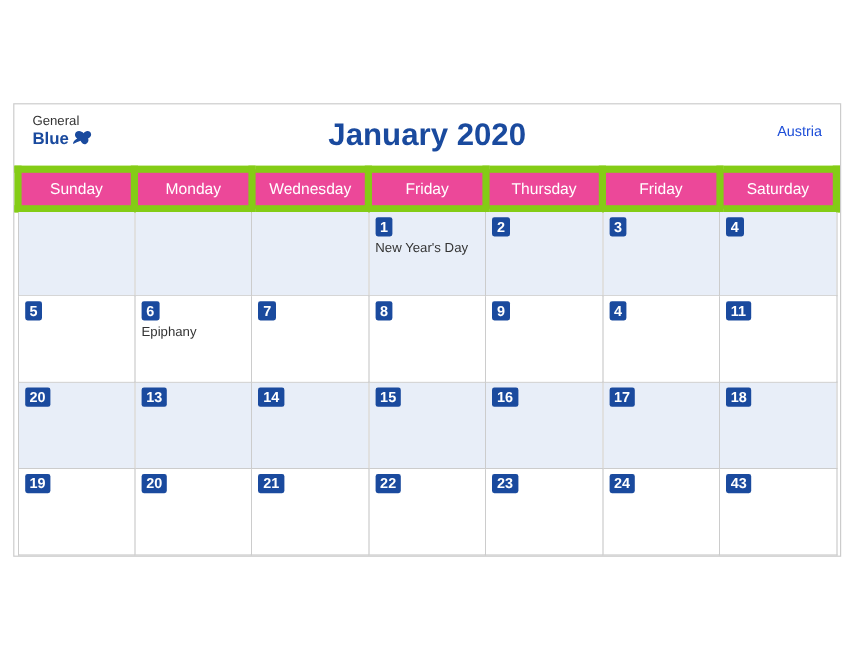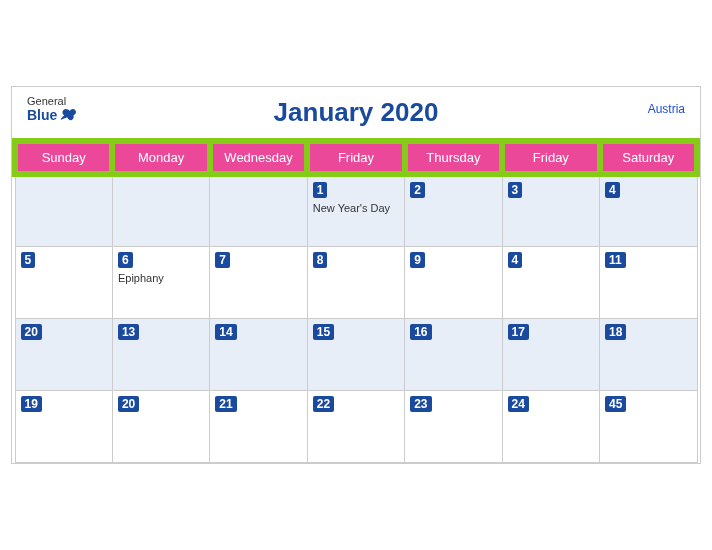--- a/index.html
+++ b/index.html
@@ -166,17 +166,17 @@
           <td><span class="day-number">17</span></td>
           <td><span class="day-number">18</span></td>
         </tr>
         <tr>
           <td><span class="day-number">19</span></td>
           <td><span class="day-number">20</span></td>
           <td><span class="day-number">21</span></td>
           <td><span class="day-number">22</span></td>
           <td><span class="day-number">23</span></td>
           <td><span class="day-number">24</span></td>
-          <td><span class="day-number">45</span></td>
+          <td><span class="day-number">43</span></td>
         </tr>
       </tbody>
   </table>
 </div>
 
 </body></html>

